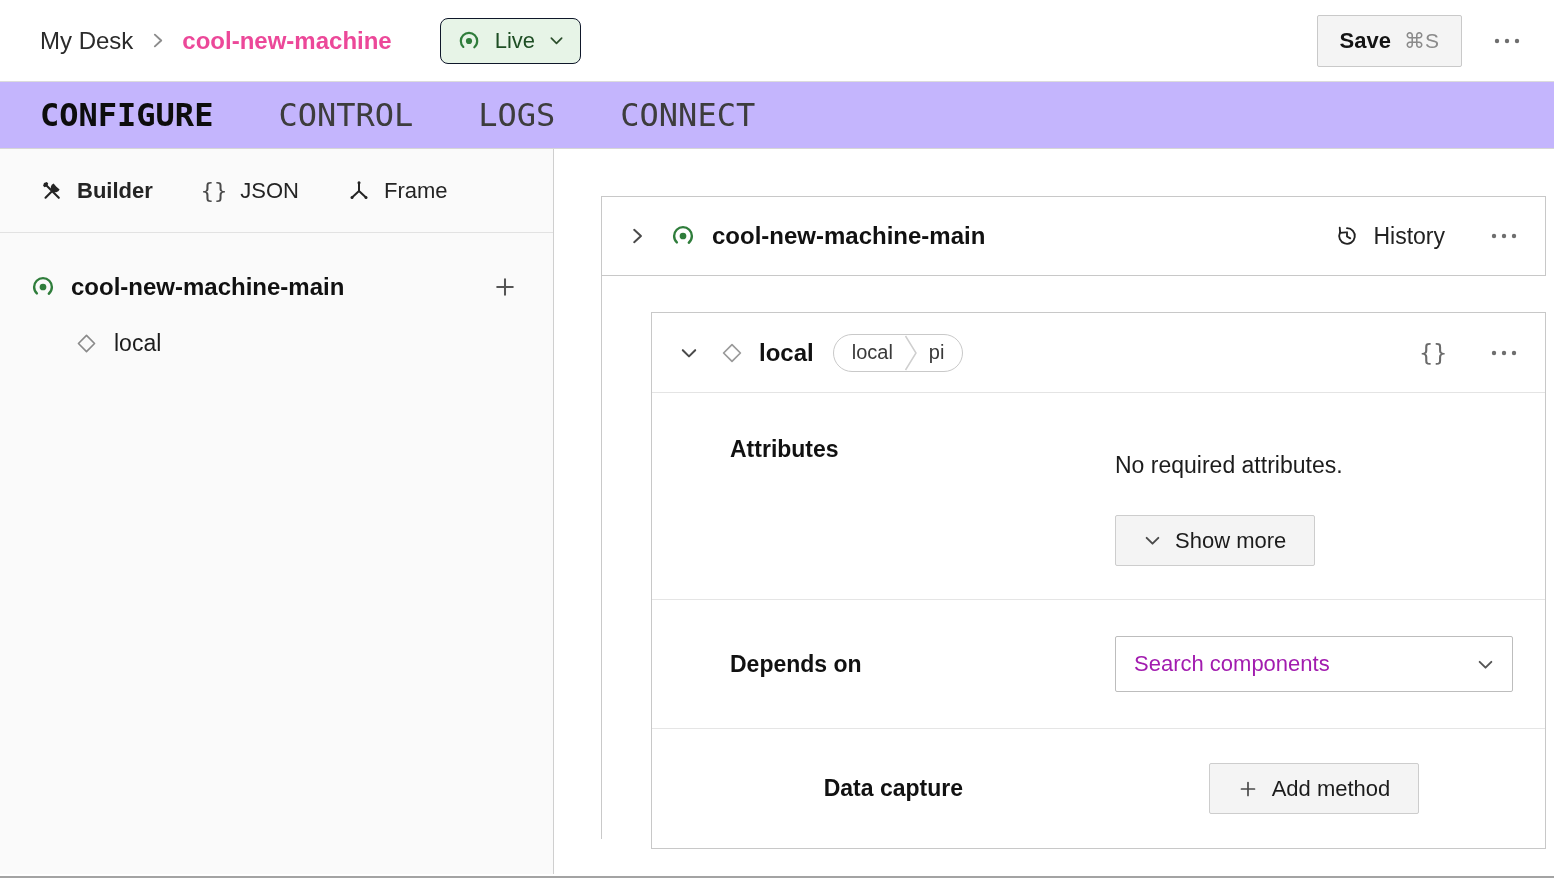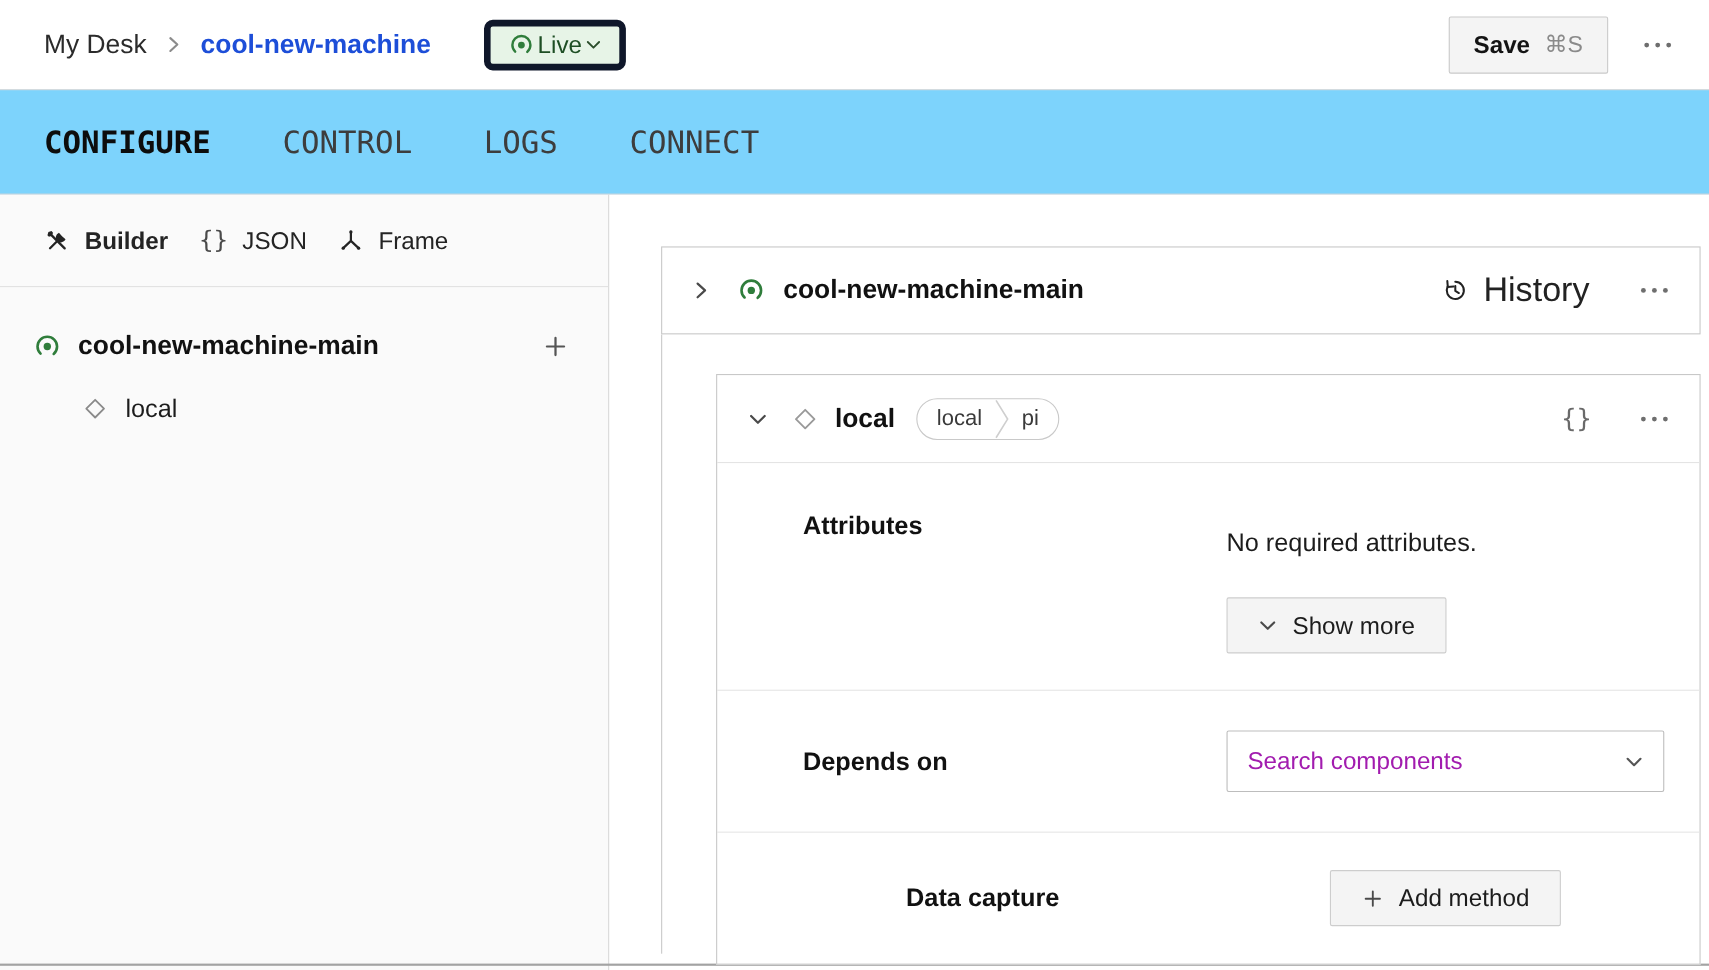--- a/index.html
+++ b/index.html
@@ -10,53 +10,53 @@
   }
   button { font:inherit; color:inherit; background:none; border:none; cursor:pointer; padding:0; text-align:left; }
   svg { display:block; flex:none; }
   .app { position:relative; width:1554px; height:882px; background:#fff; }
 
   
   .topbar { height:81px; display:flex; align-items:center; padding:0 34px 0 40px; background:#fff; }
   .breadcrumb { display:flex; align-items:center; gap:16px; font-size:24px; }
   .crumb-parent { color:#2b2b2b; }
   .crumb-sep { color:#8c8c8c; }
-  .crumb-current { font-weight:700; color:#1d4ed8; }
+  .crumb-current { font-weight:700; color:#ec4899; }
   .live-badge {
-    margin-left:48px; display:flex; align-items:center; gap:3px;
-    background:#e7f4e7; border:6px solid #0f172a; border-radius:8px;
+    margin-left:48px; display:flex; align-items:center; gap:14px;
+    background:#e7f4e7; border:1px solid #0f172a; border-radius:8px;
     height:46px; padding:0 16px; font-size:22px; color:#1e4e24; font-weight:500;
   }
   .live-badge .signal { color:#2f7d3b; }
   .live-badge .chev { color:#2c4e2c; }
   .topbar-right { margin-left:auto; display:flex; align-items:center;justify-content:space-between; }
   .save-btn {
     display:flex; align-items:center; gap:13px; background:#f4f4f4;
     border:1px solid #c9c9c9; border-radius:2px; height:52px; padding:0 22px;
   }
   .save-label { font-weight:600; font-size:22px; color:#141414; }
   .save-shortcut { font-size:21px; color:#8a8a8a; font-family:"Liberation Sans","DejaVu Sans",sans-serif; }
   .icon-btn { color:#6e6e6e; display:flex; align-items:center; }
   .topbar-right .icon-btn { margin-left:32px; }
 
   
   .tabbar {
-    height:96px; background:#7dd3fc; border-top:1px solid #dcdcdc; border-bottom:1px solid #d6d6d6;
+    height:68px; background:#c4b5fd; border-top:1px solid #dcdcdc; border-bottom:1px solid #d6d6d6;
     display:flex; align-items:center; padding:0 40px; gap:65px;
     font-family:"DejaVu Sans Mono", "Liberation Mono", monospace;
-    font-size:28px; letter-spacing:1.8px; color:#3d3d3d;
+    font-size:32px; letter-spacing:1.8px; color:#3d3d3d;
   }
   .tab.active { font-weight:700; color:#0d0d0d; }
 
   
   .content { display:flex; height:725px; }
 
   .sidebar { width:554px; flex:none; border-right:1px solid #cfcfcf; background:#fafafa; }
   .modebar {
-    height:84px; display:flex; align-items:center; padding:0 40px; gap:28px;
+    height:84px; display:flex; align-items:center; padding:0 40px; gap:48px;
     border-bottom:1px solid #e2e2e2;
   }
   .mode { display:flex; align-items:center; gap:13px; font-size:22px; color:#242424; }
   .mode.active { font-weight:700; }
   .braces { font-family:"DejaVu Sans Mono","Liberation Mono",monospace; color:#4a4a4a; font-size:22px; }
   .tree { padding-top:32px; }
   .tree-root {
     display:flex; align-items:center; height:44px; padding:0 36px 0 30px;
     font-size:24px; font-weight:700; color:#111; width:100%;
   }
@@ -74,21 +74,21 @@
   .connector { position:absolute; left:47px; top:127px; height:563px; border-left:1px solid #c9c9c9; }
 
   .machine-card {
     position:relative; z-index:1; background:#fff; border:1px solid #c8c8c8;
     height:80px; display:flex; align-items:center; padding:0 28px 0 26px;
   }
   .expand-btn { color:#4a4a4a; display:flex; align-items:center; }
   .machine-card .signal { color:#2f7d3b; margin-left:24px; }
   .machine-title { font-size:24px; font-weight:700; margin-left:16px; color:#111; }
   .card-right { margin-left:auto; display:flex; align-items:center; }
-  .history-btn { display:flex; align-items:center; gap:13px; font-size:31px; color:#222; }
+  .history-btn { display:flex; align-items:center; gap:13px; font-size:23px; color:#222; }
   .card-right .icon-btn { margin-left:46px; }
 
   .component-card { position:relative; z-index:1; background:#fff; border:1px solid #c8c8c8; margin:36px 0 0 50px; }
   .comp-header { height:80px; border-bottom:1px solid #e4e4e4; display:flex; align-items:center; padding:0 28px; }
   .comp-header .diamond { margin-left:22px; color:#9a9a9a; }
   .comp-name { font-size:24px; font-weight:700; margin-left:15px; color:#111; }
   .type-pill {
     margin-left:19px; height:38px; display:flex; align-items:center;
     border:1px solid #c9c9c9; border-radius:19px; font-size:20px; color:#3a3a3a; background:#fff; overflow:hidden;
   }

